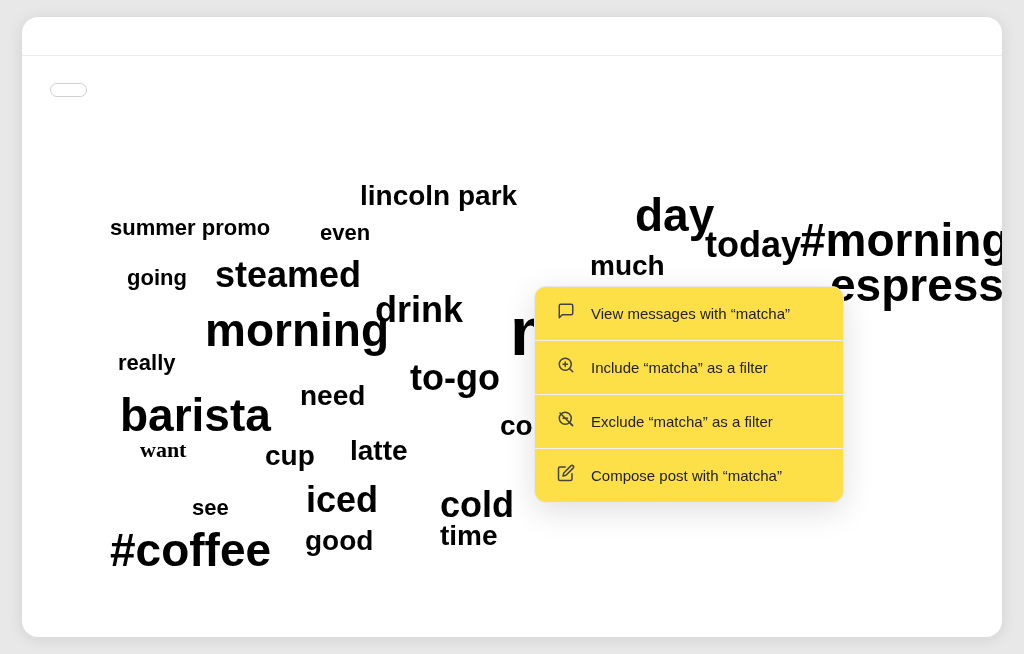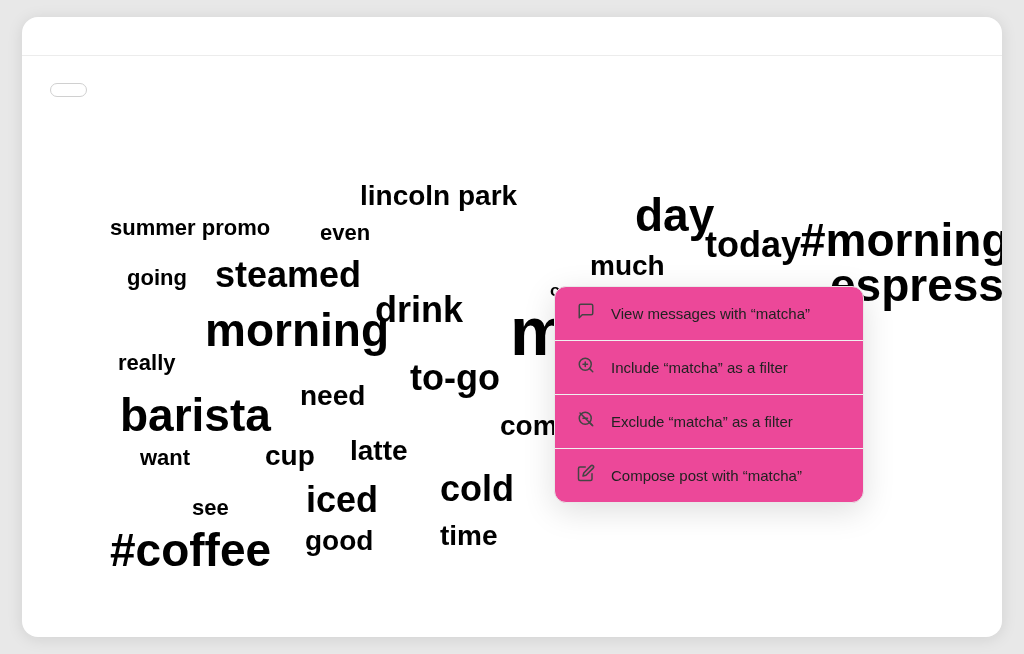--- a/index.html
+++ b/index.html
@@ -69,29 +69,29 @@
     }
     .word.large { font-size: 68px; font-weight: 700; }
     .word.xl    { font-size: 46px; }
     .word.lg    { font-size: 36px; }
     .word.md    { font-size: 28px; }
     .word.sm    { font-size: 22px; }
     .word.xs    { font-size: 17px; }
     
     .context-menu {
       position: absolute;
-      background: #ec4899;
+      background: #fde047;
       border: 1px solid #e8e8e8;
       border-radius: 12px;
       box-shadow: 0 8px 32px rgba(0,0,0,0.13);
       width: 310px;
       z-index: 10;
       overflow: hidden;
       top: 230px;
-      left: 532px;
+      left: 512px;
     }
     .context-menu-item {
       display: flex;
       align-items: center;
       gap: 14px;
       padding: 15px 20px;
       font-size: 15px;
       color: #222;
       cursor: pointer;
       border-bottom: 1px solid #f0f0f0;
@@ -140,24 +140,24 @@
         <span class="word sm" style="top: 110px; left: 60px;">summer promo</span>
         <span class="word sm" style="top: 160px; left: 65px; margin-left: 12px;">going</span>
         <span class="word lg" style="top: 150px; left: 165px; text-align: center;">steamed</span>
         <span class="word lg" style="top: 185px; left: 325px;">drink</span>
         <span class="word xl" style="top: 200px; left: 155px;">morning</span>
         <span class="word sm" style="top: 245px; left: 68px;">really</span>
         <span class="word lg" style="top: 245px; left: 360px; margin-top: 8px;">to-go</span>
         <span class="word xl" style="top: 285px; left: 70px;">barista</span>
         <span class="word md" style="top: 275px; left: 250px;">need</span>
         <span class="word md" style="top: 305px; left: 450px;">come</span>
-        <span class="word sm" style="top: 340px; left: 90px;">want</span>
+        <span class="word sm" style="top: 332px; left: 90px; font-family: Liberation Serif, serif;">want</span>
         <span class="word md" style="top: 335px; left: 215px;">cup</span>
         <span class="word md" style="top: 330px; left: 300px;">latte</span>
-        <span class="word lg" style="top: 364px; left: 390px;">cold</span>
+        <span class="word lg" style="top: 380px; left: 390px;">cold</span>
         <span class="word sm" style="top: 390px; left: 142px;">see</span>
         <span class="word lg" style="top: 375px; left: 240px; margin-left: 16px;">iced</span>
         <span class="word xl" style="top: 420px; left: 60px;">#coffee</span>
         <span class="word md" style="top: 420px; left: 255px;">good</span>
         <span class="word md" style="top: 415px; left: 390px;">time</span>
         <div class="cursor-icon">☞</div>
       </div>
     <div class="context-menu" id="context-menu">
         <div class="context-menu-item">
           <span class="context-menu-icon"><svg width="18" height="18" viewBox="0 0 24 24" fill="none" stroke="#444" stroke-width="2" stroke-linecap="round" stroke-linejoin="round">

